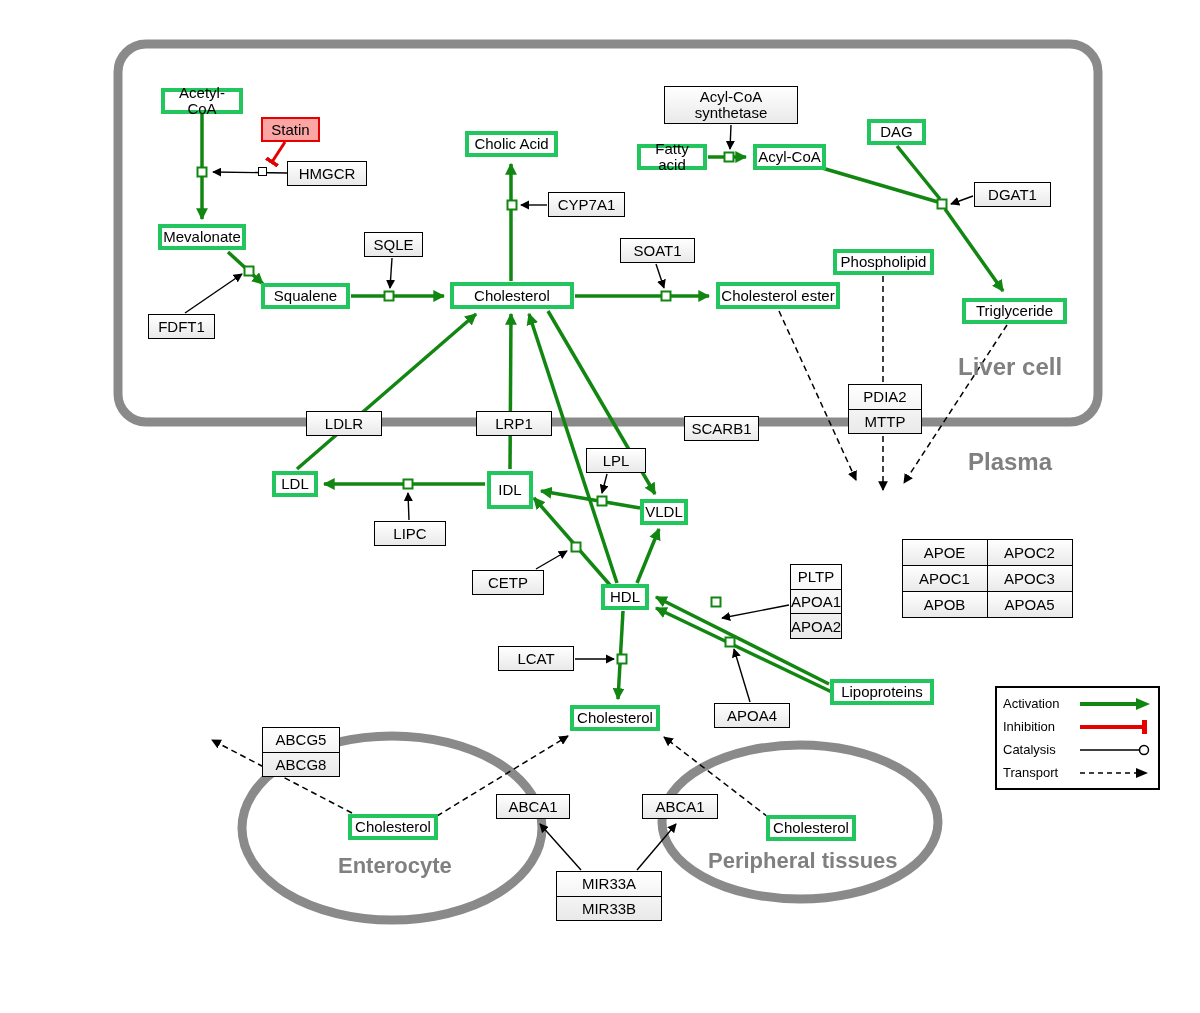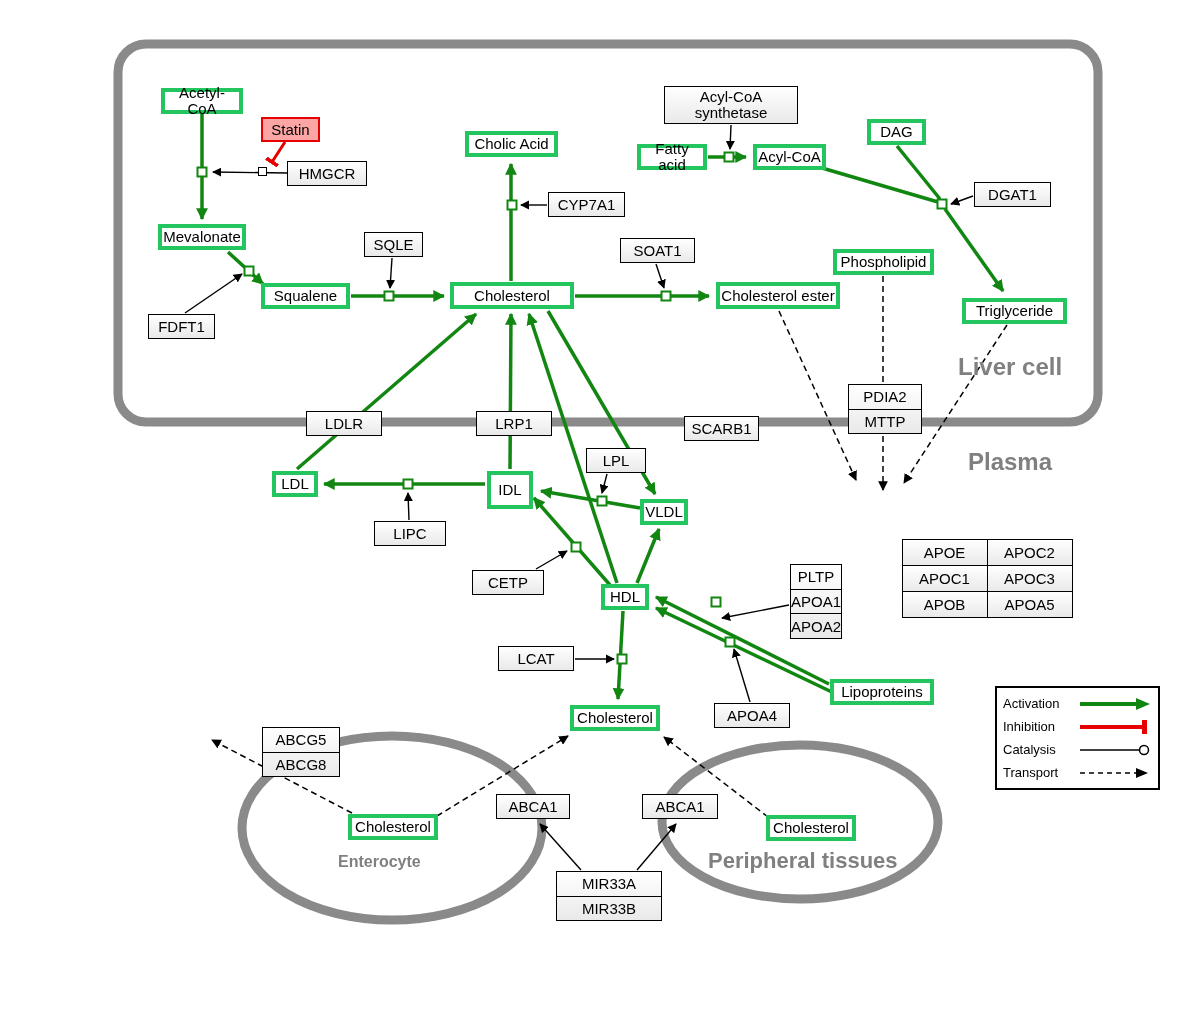--- a/index.html
+++ b/index.html
@@ -115,21 +115,21 @@
     <rect x="571.5" y="542.5" width="9" height="9"></rect>
     <rect x="617.5" y="654.5" width="9" height="9"></rect>
     <rect x="711.5" y="597.5" width="9" height="9"></rect>
     <rect x="725.5" y="637.5" width="9" height="9"></rect>
     <rect x="258.5" y="167.5" width="8" height="8" stroke="#000" stroke-width="1"></rect>
   </g>
 </svg>
 
 <div class="clabel" style="left:958px;top:353px;font-size:24px">Liver cell</div>
 <div class="clabel" style="left:968px;top:448px;font-size:24px">Plasma</div>
-<div class="clabel" style="left:338px;top:853px;font-size:16px">Enterocyte</div>
+<div class="clabel" style="left:338px;top:853px;font-size:22px">Enterocyte</div>
 <div class="clabel" style="left:708px;top:848px;font-size:22px">Peripheral tissues</div>
 
 <div class="node met" style="left:161px;top:88px;width:82px;height:26px">Acetyl-CoA</div>
 <div class="node met" style="left:158px;top:224px;width:88px;height:26px">Mevalonate</div>
 <div class="node met" style="left:261px;top:283px;width:89px;height:26px">Squalene</div>
 <div class="node met" style="left:465px;top:131px;width:93px;height:26px">Cholic Acid</div>
 <div class="node met" style="left:450px;top:282px;width:124px;height:27px">Cholesterol</div>
 <div class="node met" style="left:637px;top:144px;width:70px;height:26px">Fatty acid</div>
 <div class="node met" style="left:753px;top:144px;width:73px;height:26px">Acyl-CoA</div>
 <div class="node met" style="left:867px;top:119px;width:59px;height:26px">DAG</div>

